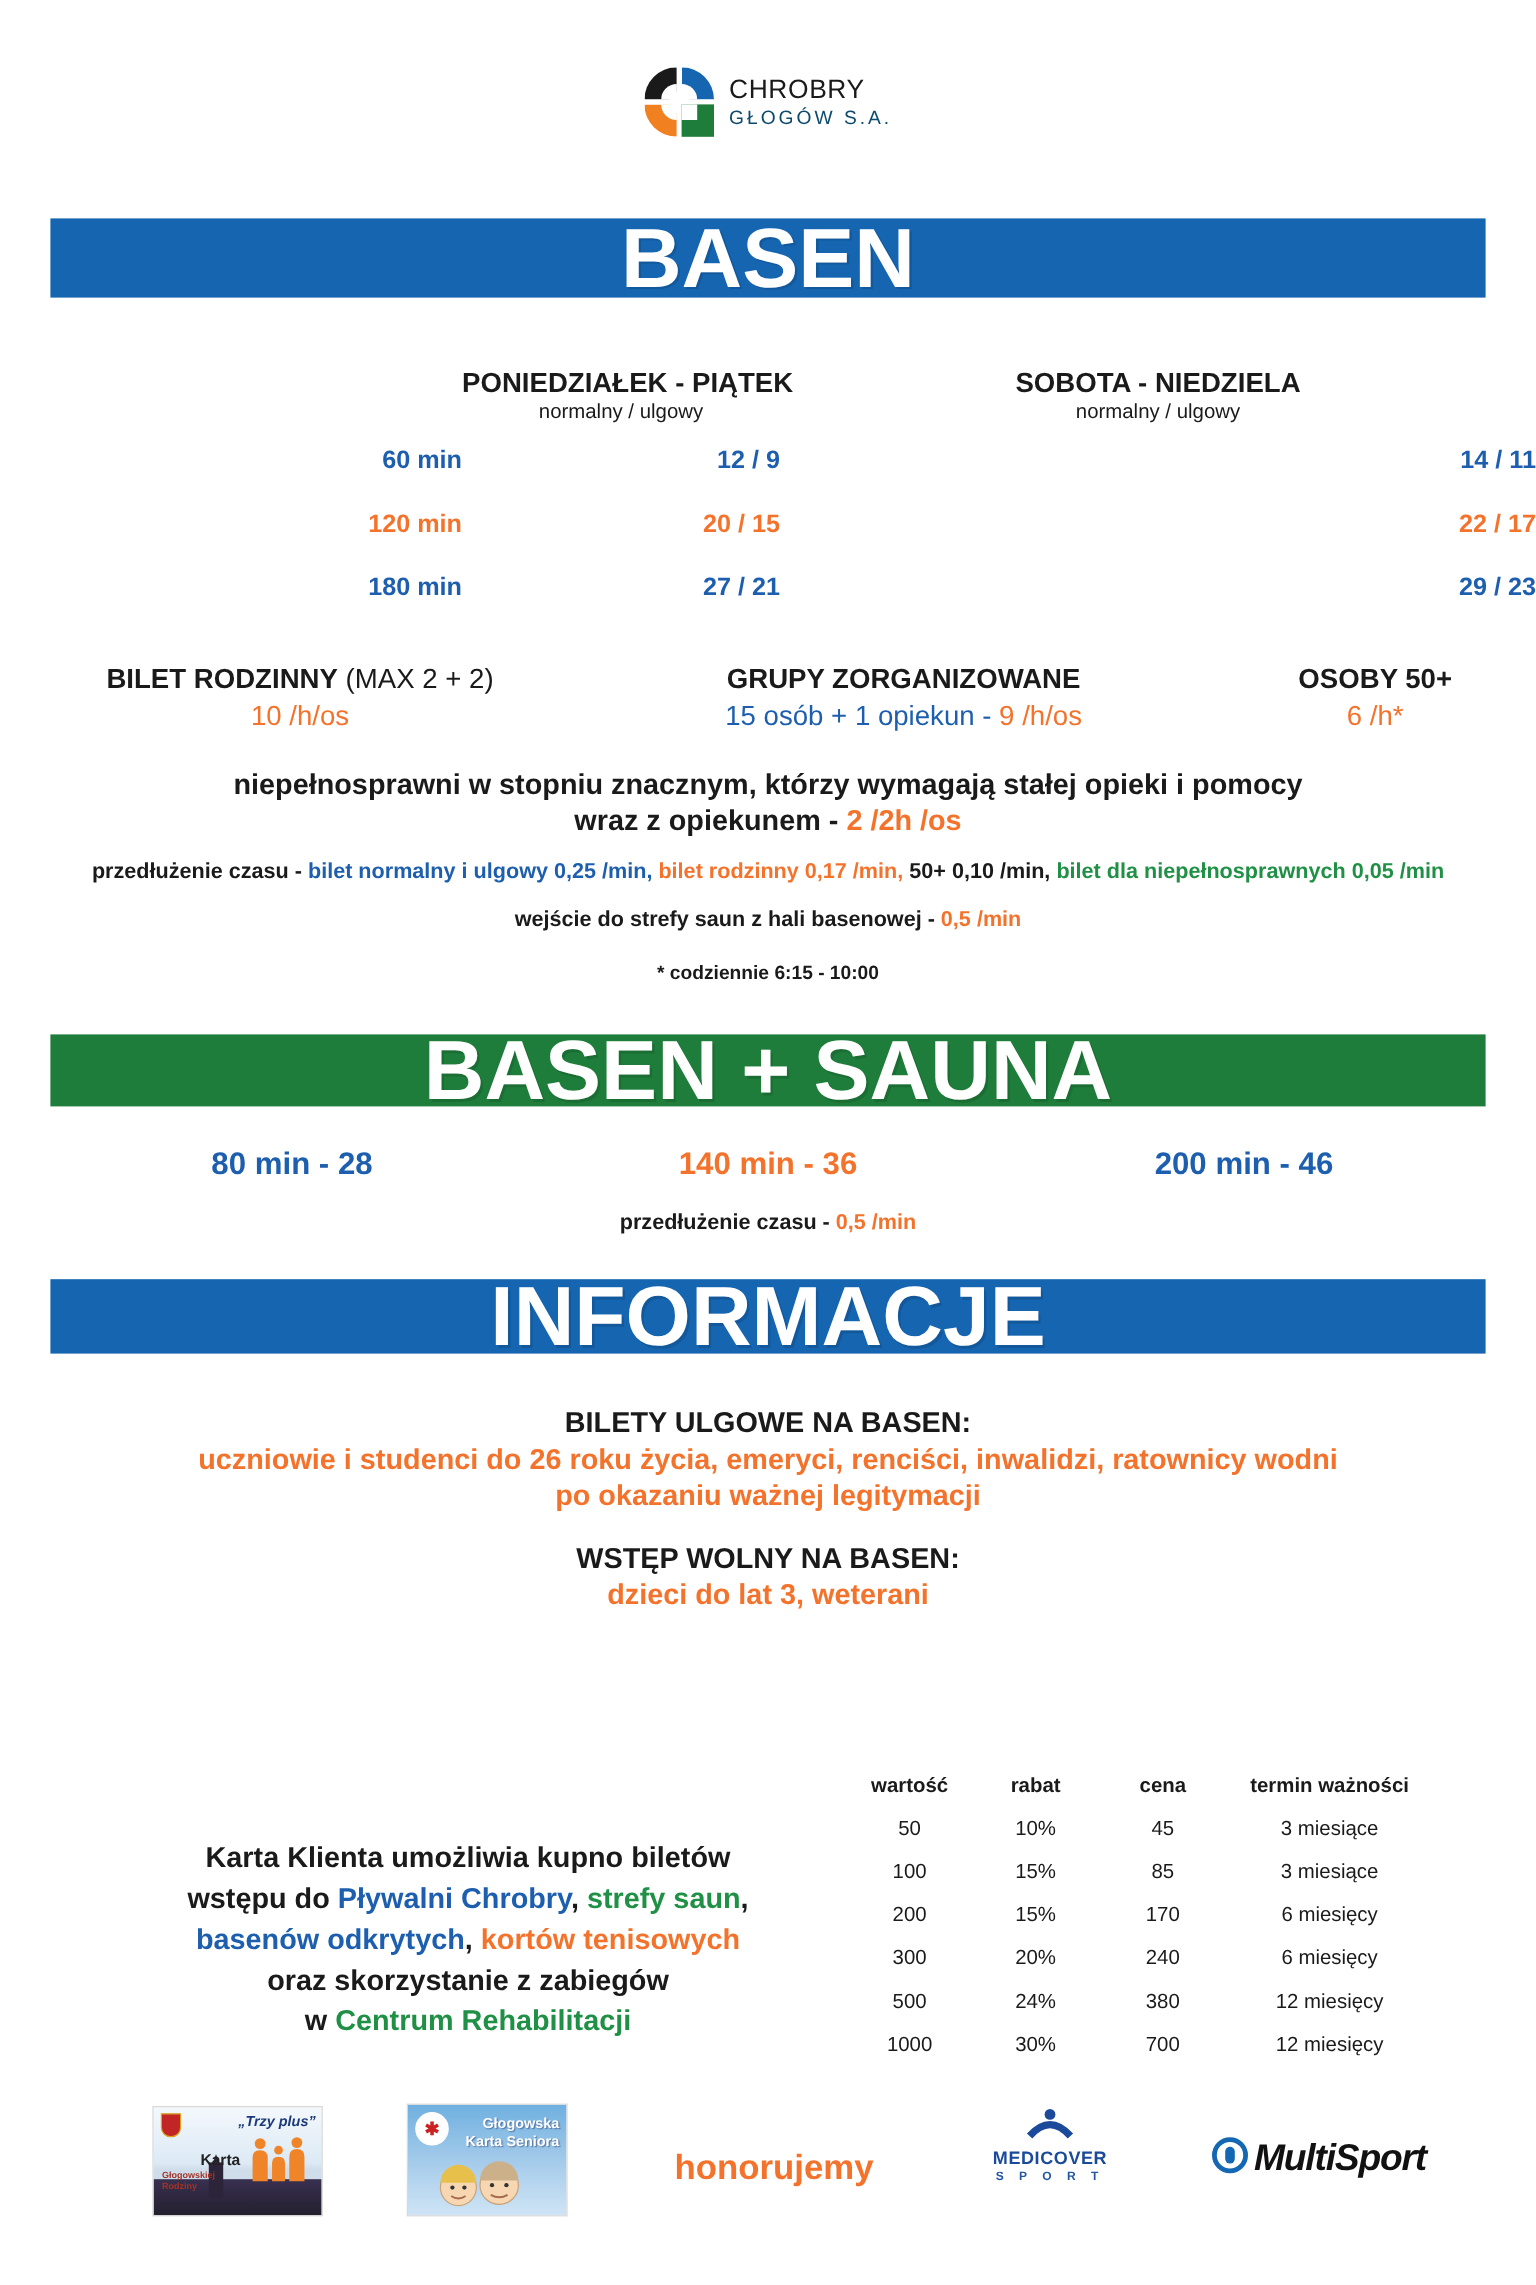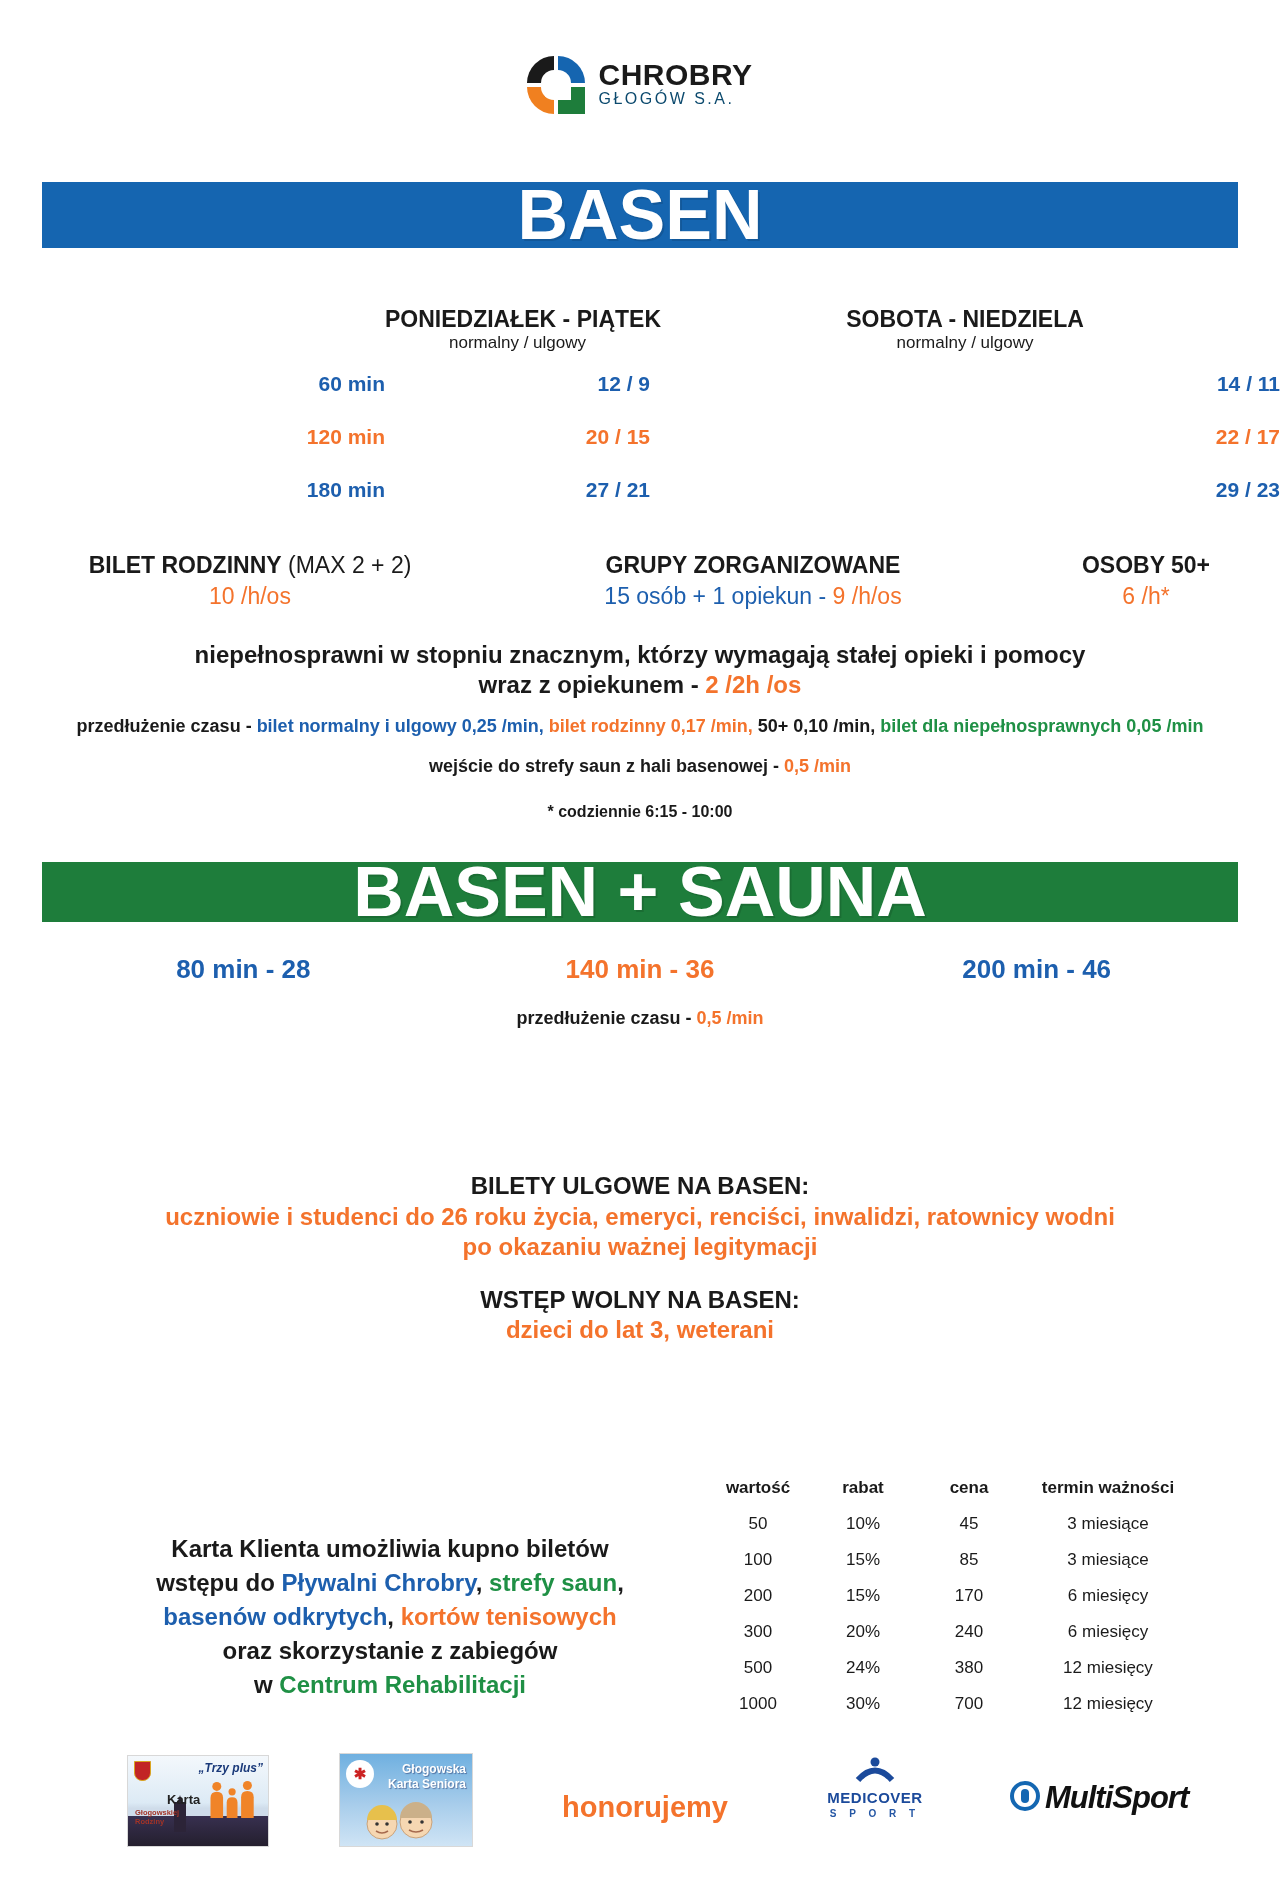--- a/index.html
+++ b/index.html
@@ -15,21 +15,21 @@
 
   
   .logo-row{top:56px;left:0;width:100%;display:flex;justify-content:center;align-items:center;gap:13px;}
   .mark{position:relative;width:58px;height:58px;}
   .q{position:absolute;width:27px;height:27px;box-sizing:border-box;}
   .q-tl{top:0;left:0;border-top:14px solid #1a1a1a;border-left:14px solid #1a1a1a;border-top-left-radius:28px;}
   .q-tr{top:0;right:0;border-top:14px solid #1565b0;border-right:14px solid #1565b0;border-top-right-radius:28px;}
   .q-bl{bottom:0;left:0;border-bottom:14px solid #f08020;border-left:14px solid #f08020;border-bottom-left-radius:28px;}
   .q-br{bottom:0;right:0;background:#1e7d3b;}
   .q-br::after{content:"";position:absolute;left:0;top:0;width:13px;height:13px;background:#fff;}
-  .brand{font-size:30px;font-weight:bold;letter-spacing:.5px;line-height:28px;}
+  .brand{font-size:22px;font-weight:normal;letter-spacing:.5px;line-height:28px;}
   .subbrand{font-size:16px;color:#0c4a6e;letter-spacing:2.5px;line-height:20px;}
 
   
   .banner{left:42px;width:1196px;display:flex;align-items:center;justify-content:center;
           color:#fff;font-weight:bold;white-space:nowrap;overflow:visible;
           text-shadow:2px 2px 0 rgba(0,0,0,.12);}
   .banner-basen{top:182px;height:66px;background:#1565b0;font-size:70px;}
   .banner-sauna{top:862px;height:60px;background:#1e7d3b;font-size:70px;}
   .banner-info{top:1066px;height:62px;background:#1565b0;font-size:70px;}
   .banner-karta{top:1380px;height:75px;background:#ee7b38;font-size:78px;letter-spacing:4px;}
@@ -184,20 +184,23 @@
   <div class="abs sauna-items">
     <div class="blue">80 min - 28</div>
     <div class="orange">140 min - 36</div>
     <div class="blue">200 min - 46</div>
   </div>
 
   <div class="abs center nowrap ext-line2">
     <span>przedłużenie czasu - </span><span class="orange">0,5 /min</span>
   </div>
 
+  <div class="abs banner banner-info">
+    <span>INFORMACJE</span>
+  </div>
 
   <div class="abs center info-h1">BILETY ULGOWE NA BASEN:</div>
   <div class="abs center orange info-l1">uczniowie i studenci do 26 roku życia, emeryci, renciści, inwalidzi, ratownicy wodni</div>
   <div class="abs center orange info-l2">po okazaniu ważnej legitymacji</div>
   <div class="abs center info-h2">WSTĘP WOLNY NA BASEN:</div>
   <div class="abs center orange info-l3">dzieci do lat 3, weterani</div>
 
 
   <div class="abs karta-desc">
     <div><span class="ink">Karta Klienta umożliwia kupno biletów</span></div>

